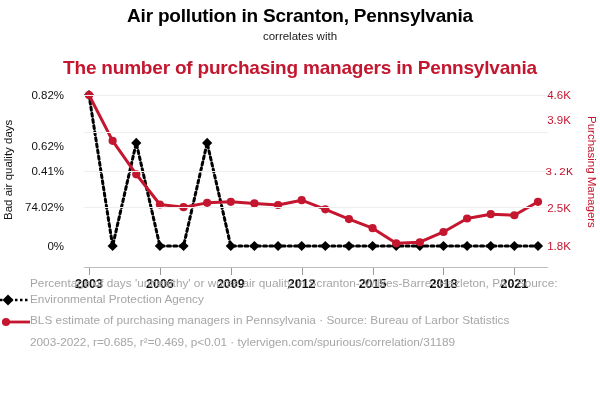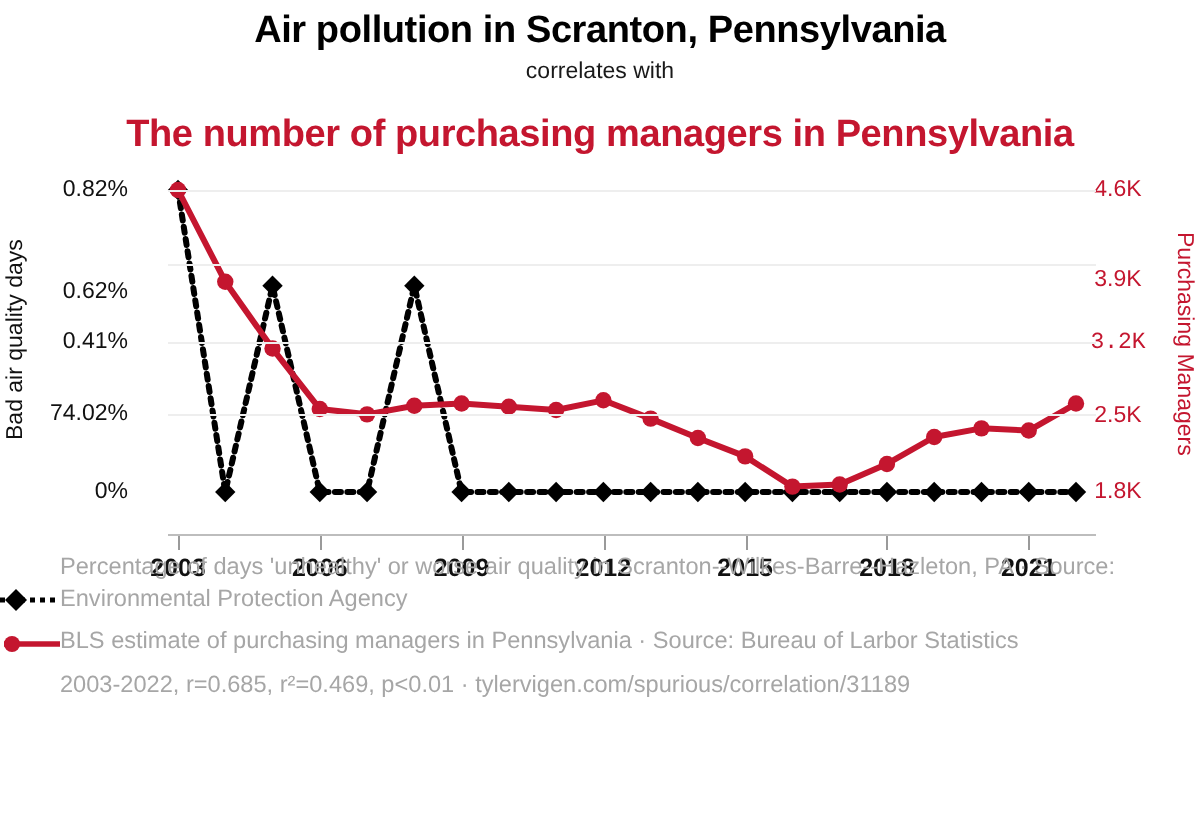--- a/index.html
+++ b/index.html
@@ -98,21 +98,21 @@
         <div class="ytick left" style="top: 157px; width: 50px;">0%</div>
         <div class="ytick left" style="top: 118.329px; width: 50px;">74.02%</div>
         <div class="ytick left" style="top: 81.5px; width: 50px;">0.41%</div>
         <div class="ytick left" style="top: 57px; width: 50px;">0.62%</div>
         <div class="ytick left" style="top: 6px; width: 50px; text-align: right;">0.82%</div>
       </div>
     <div class="ylabels-right" id="ylabels-right">
         <div class="ytick right" style="top: 157px; width: 46px;">1.8K</div>
         <div class="ytick right" style="top: 119.25px; width: 46px;">2.5K</div>
         <div class="ytick right" style="top: 81.5px; width: 46px; font-family: Liberation Mono, monospace;">3.2K</div>
-        <div class="ytick right" style="top: 51px; width: 46px;">3.9K</div>
+        <div class="ytick right" style="top: 31px; width: 46px;">3.9K</div>
         <div class="ytick right" style="top: 6px; width: 46px;">4.6K</div>
       </div>
 
     <div class="plotarea" id="plotarea">
       <svg class="series" id="svg-series" width="464" height="185">
           <path d="M5.00 11.00 L28.63 162.00 L52.26 58.88 L75.89 162.00 L99.53 162.00 L123.16 58.88 L146.79 162.00 L170.42 162.00 L194.05 162.00 L217.68 162.00 L241.32 162.00 L264.95 162.00 L288.58 162.00 L312.21 162.00 L335.84 162.00 L359.47 162.00 L383.11 162.00 L406.74 162.00 L430.37 162.00 L454.00 162.00" fill="none" stroke="#000000" stroke-width="3" stroke-dasharray="3,3.2" stroke-linecap="round" stroke-linejoin="round"></path>
           <polygon points="5,5.9 10.1,11 5,16.1 -0.09999999999999964,11" fill="#000000"></polygon>
           <polygon points="28.63157894736842,156.9 33.73157894736842,162 28.63157894736842,167.1 23.531578947368423,162" fill="#000000"></polygon>
           <polygon points="52.26315789473684,53.7780487804878 57.363157894736844,58.8780487804878 52.26315789473684,63.9780487804878 47.16315789473684,58.8780487804878" fill="#000000"></polygon>
           <polygon points="75.89473684210526,156.9 80.99473684210525,162 75.89473684210526,167.1 70.79473684210527,162" fill="#000000"></polygon>

